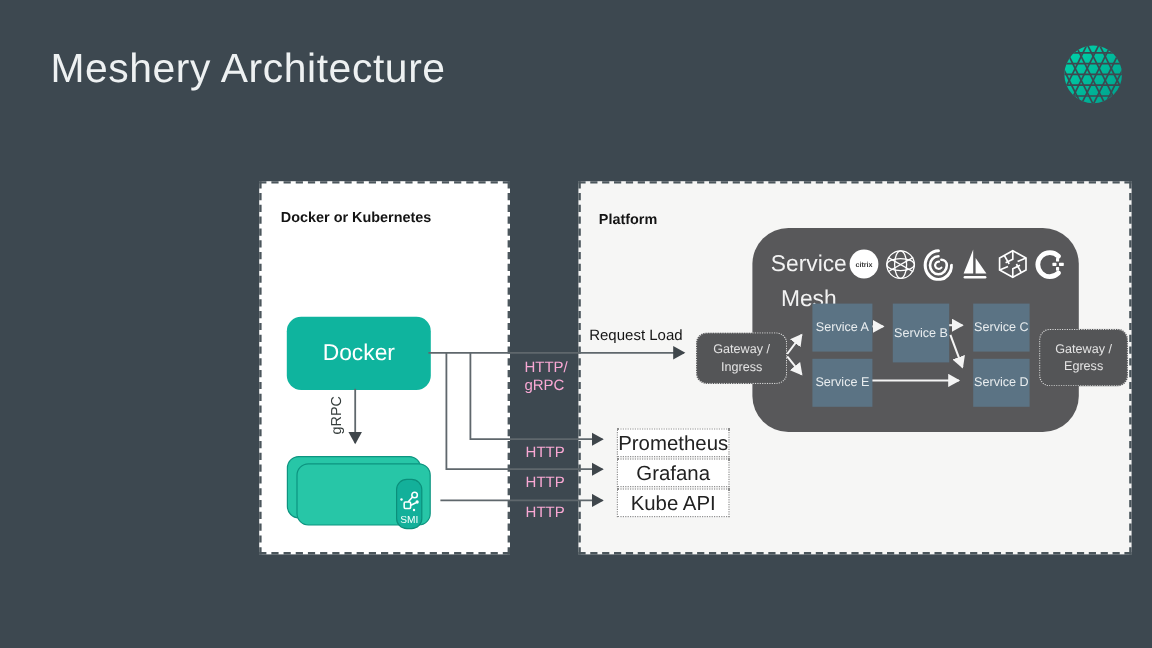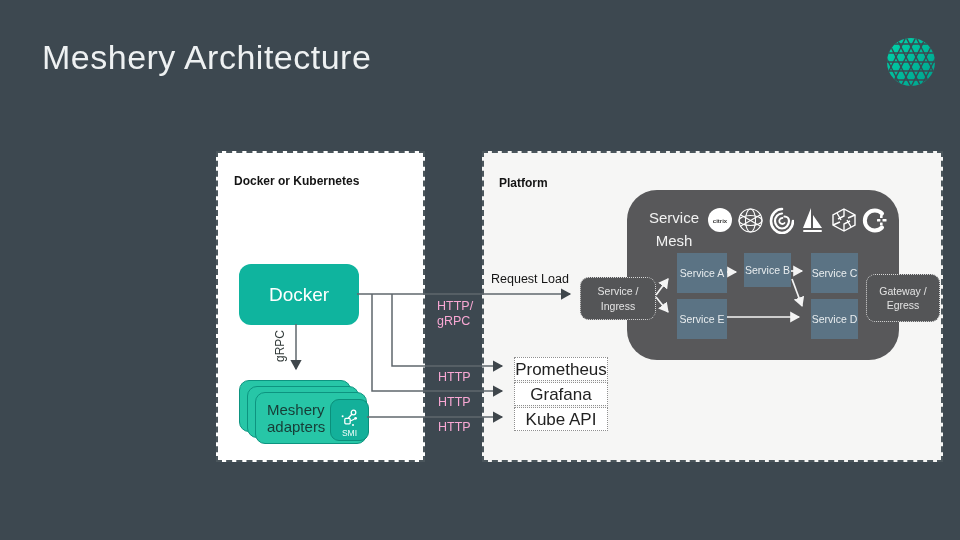--- a/index.html
+++ b/index.html
@@ -21,44 +21,44 @@
   #meshery-box{position:absolute;left:21px;top:111px;width:120px;height:61px;background:#0fb49e;
     border-radius:12px;color:#ffffff;font-size:19px;display:flex;align-items:center;justify-content:center;z-index:6;}
   #grpc-label{position:absolute;left:32px;top:186px;width:60px;text-align:center;font-size:12px;color:#333b3a;
     transform:rotate(-90deg);z-index:6;}
   .adapter-layer{position:absolute;width:112px;height:52px;background:#27c6a7;border:1.5px solid #0d9480;
     border-radius:10px;box-sizing:border-box;}
   #adapter-back{left:21px;top:227px;}
   #adapter-mid{left:29px;top:233px;}
   #adapter-front{left:37px;top:239px;display:flex;align-items:center;z-index:6;}
   #adapters-text{padding-left:11px;font-size:15px;line-height:1.15;color:#173c36;}
-  #smi-badge{position:absolute;left:112px;top:246px;width:39px;height:42px;background:#13b09a;
+  #smi-badge{position:absolute;left:112px;top:246px;width:22px;height:42px;background:#13b09a;
     border:1.5px solid #0b8f7b;border-radius:9px;box-sizing:border-box;z-index:7;
     display:flex;flex-direction:column;align-items:center;justify-content:flex-end;}
   #smi-label{font-size:8.5px;color:#f4fffc;margin-bottom:2px;}
 
   
   .gap-label{color:#f9a8d4;font-size:12.5px;line-height:15px;z-index:9;}
   #http-grpc-label{left:437px;top:299px;}
   #http-label-1{left:438px;top:370px;}
   #http-label-2{left:438px;top:395px;}
   #http-label-3{left:438px;top:420px;}
   #request-load-label{left:491px;top:272px;font-size:12.5px;color:#151515;z-index:9;}
 
   
   #service-mesh-box{position:absolute;left:143px;top:37px;width:272px;height:170px;background:#58585a;
     border-radius:30px;z-index:3;}
   #service-mesh-title{position:absolute;left:8px;top:17px;width:78px;text-align:center;
-    color:#f2f2f2;font-size:15px;line-height:1.5;}
+    color:#f2f2f2;font-size:19px;line-height:1.5;}
   #logo-row{position:absolute;left:79px;top:16px;display:flex;align-items:center;gap:4px;}
   .mesh-logo{width:27px;height:28px;display:flex;align-items:center;justify-content:center;}
   .svc{position:absolute;background:#5b7384;border-radius:0;color:#e9edef;font-size:10.5px;
     display:flex;align-items:center;justify-content:center;z-index:6;}
   #svc-a{left:50px;top:63px;width:50px;height:40px;}
-  #svc-b{left:117px;top:63px;width:47px;height:34px;text-align:right;}
+  #svc-b{left:117px;top:63px;width:47px;height:49px;text-align:right;}
   #svc-c{left:184px;top:63px;width:47px;height:40px;}
   #svc-e{left:50px;top:109px;width:50px;height:40px;}
   #svc-d{left:184px;top:109px;width:47px;height:40px;}
   .gateway{position:absolute;background:#545557;border:1.6px dotted #d8d8d8;border-radius:9px;
     box-sizing:border-box;color:#e4e4e4;font-size:10.5px;line-height:1.35;text-align:center;
     display:flex;align-items:center;justify-content:center;z-index:6;padding:2px 6px;}
   #gateway-ingress{left:96px;top:124px;width:76px;height:43px;}
   #gateway-egress{left:382px;top:121px;width:74px;height:48px;}
   .monitor{position:absolute;left:30px;width:94px;height:24px;background:#ffffff;
     border:1.5px dotted #8f8f8f;box-sizing:border-box;color:#222;font-size:17px;
@@ -114,23 +114,20 @@
     <div class="panel-label" style="left:16px;top:21px;">Docker or Kubernetes</div>
 
     <div id="meshery-box">
       <span>Docker</span>
     </div>
 
     <div id="grpc-label">gRPC</div>
 
     <div class="adapter-layer" id="adapter-back"></div>
     <div class="adapter-layer" id="adapter-mid"></div>
-    <div class="adapter-layer" id="adapter-front">
-      <div id="adapters-text">Meshery adapters</div>
-    </div>
 
     <div id="smi-badge">
       <svg width="19" height="20" viewBox="0 0 19 20">
         <g stroke="#ffffff" stroke-width="1.3" fill="none">
           <circle cx="13.5" cy="4.5" r="2.3"></circle>
           <line x1="11.8" y1="6.2" x2="8.2" y2="10.2"></line>
           <rect x="4.8" y="10.4" width="5.4" height="5.4" rx="1"></rect>
           <line x1="10.4" y1="13" x2="14.6" y2="11"></line>
         </g>
         <circle cx="15.6" cy="10.3" r="1.4" fill="#ffffff"></circle>
@@ -214,21 +211,21 @@
       </div>
       <div class="svc" id="svc-e">
         <span>Service E</span>
       </div>
       <div class="svc" id="svc-d">
         <span>Service D</span>
       </div>
     </div>
 
     <div class="gateway" id="gateway-ingress">
-      <span>Service / Ingress</span>
+      <span>Gateway / Ingress</span>
     </div>
     <div class="gateway" id="gateway-egress">
       <span>Gateway / Egress</span>
     </div>
 
     <div class="monitor" id="monitor-prometheus">
       <span>Prometheus</span>
     </div>
     <div class="monitor" id="monitor-grafana">
       <span>Grafana</span>

